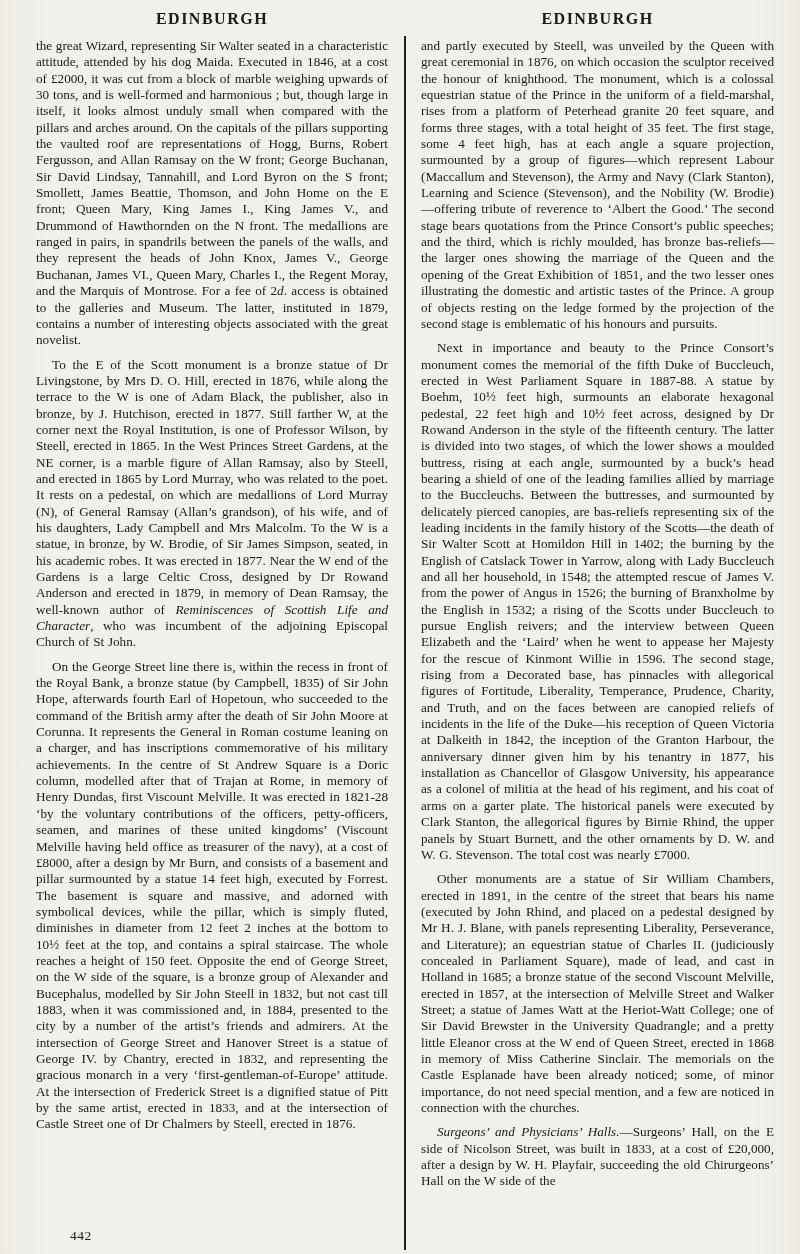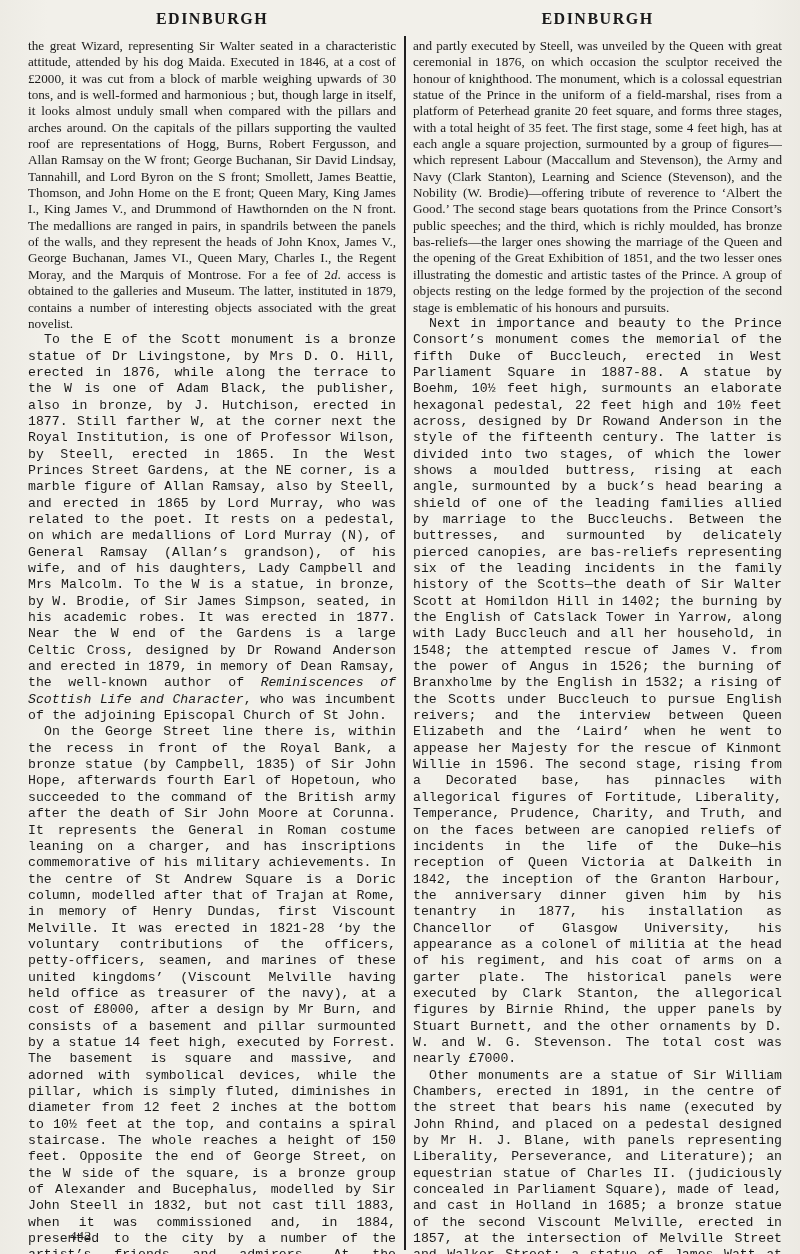--- a/index.html
+++ b/index.html
@@ -16,30 +16,30 @@
   .col-left{left:28px;width:368px;}
   .col-right{left:413px;width:369px;}
   .running-head{
     text-align:center;
     font-weight:bold;
     font-size:16px;
     letter-spacing:1.5px;
     margin:0 0 10px 0;
   }
   .para{
-    margin:0;
+    margin:8px;
     font-size:13.2px;
     line-height:16.35px;
     text-align:justify;
     text-justify:inter-word;
     hyphens:auto;
     -webkit-hyphens:auto;
     word-spacing:0.4px;
   }
-  .para.indent{text-indent:16px;font-family:Liberation Mono, monospace;}
+  .para.indent{text-indent:16px;}
   .para em{font-style:italic;}
   .divider{
     position:absolute;
     left:404px;top:36px;bottom:4px;
     width:1.5px;
     background:#1f1f1f;
   }
   .page-number{
     position:absolute;
     left:70px;top:1228px;

